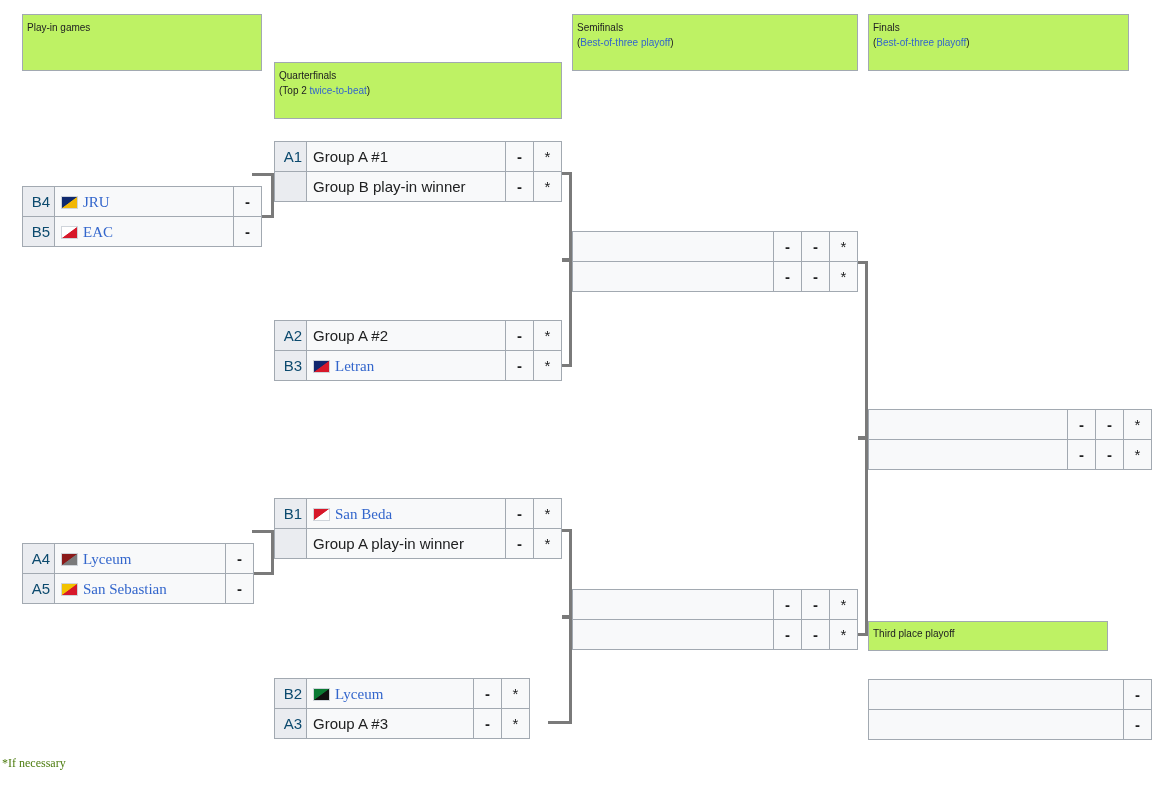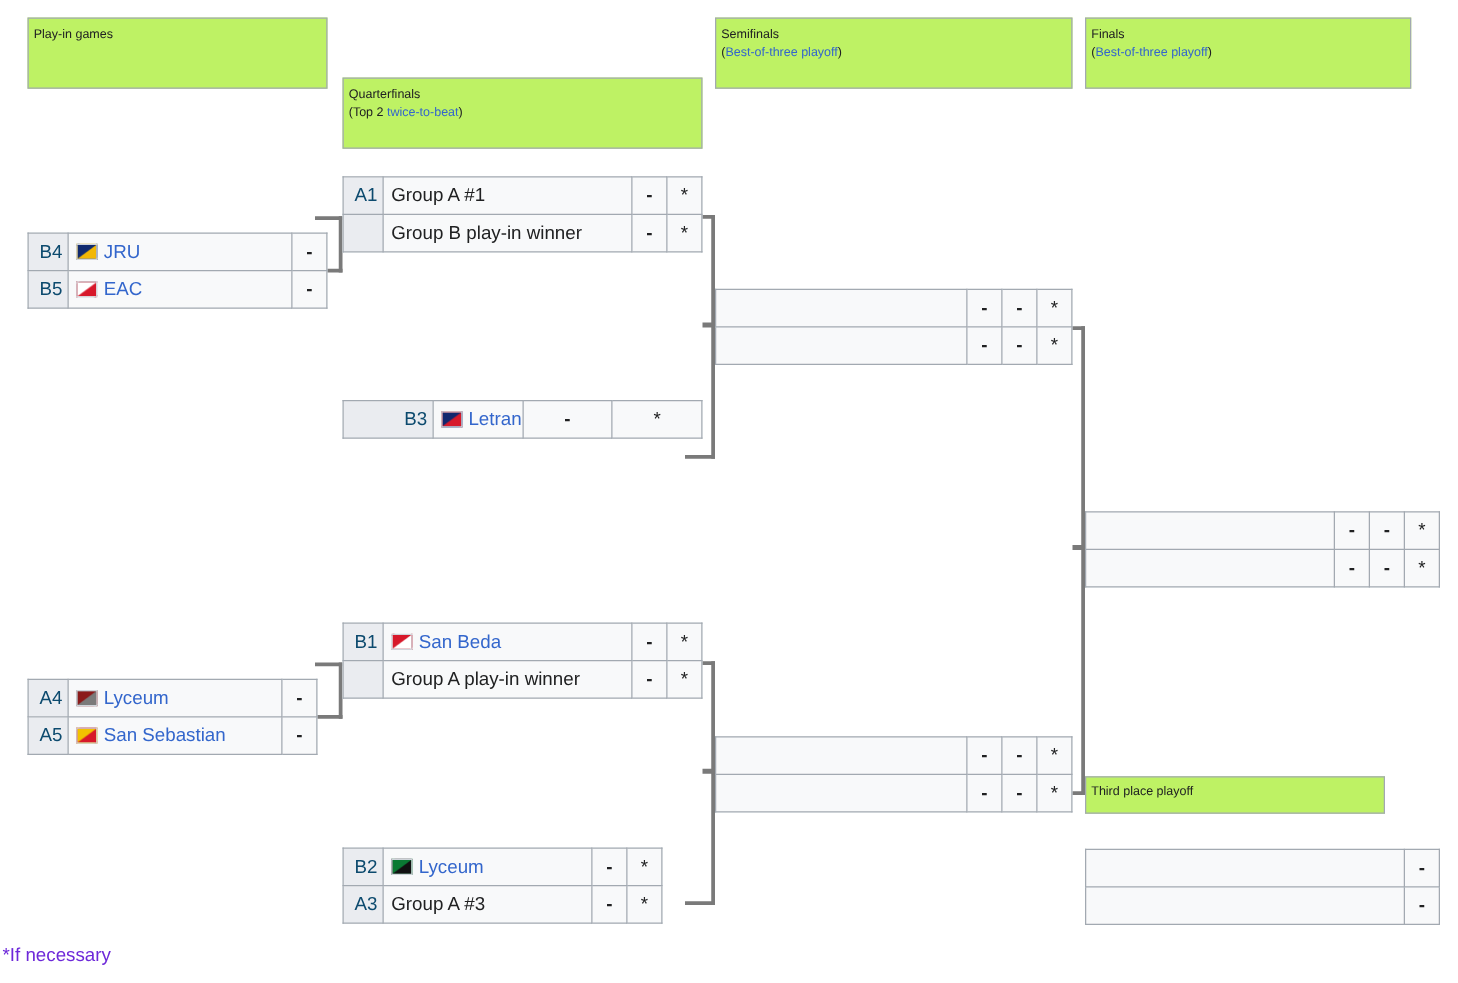--- a/index.html
+++ b/index.html
@@ -59,21 +59,21 @@
   }
   .seed {
     background: #eaecf0 !important;
     text-align: right;
     padding: 0 4px !important;
     color: #0c4a6e;
   }
   .team {
     text-align: left;
   }
-  .team-link { color: #3366cc; }
+  .team-link { color: #3366cc; font-family: Liberation Serif, serif; }
   .score {
     text-align: center;
     padding: 0 4px !important;
     font-weight: bold;
     color: #202122;
   }
   .star {
     text-align: center;
     padding: 0 4px !important;
     font-size: 13px;
@@ -103,22 +103,23 @@
     border-width: 3px 3px 3px 0;
     border-left: none;
   }
   .conn-stub {
     background: #7a7a7a;
   }
 
   
   .footnote {
     position: absolute;
-    font-size: 15px;
-    color: #6d28d9;
+    font-size: 12px;
+    color: #4d7c0f;
+    font-family: Liberation Serif, serif;
   }
 </style>
 </head>
 <body>
 
 <div class="bracket-root">
 
   <div class="round-header" style="left:22px; top:14px; width:240px; height:57px;">
     <span>Play-in games</span>
   </div>
@@ -201,20 +202,26 @@
       <td class="seed"></td>
       <td class="team"><span>Group B play-in winner</span></td>
       <td class="score">-</td>
       <td class="star">*</td>
     </tr>
   </tbody>
     </table>
 
   <table class="match" style="left:274px; top:320px; width:288px;">
     <tbody>
+        <tr>
+      <td class="seed" style="width:32px;">A2</td>
+      <td class="team"><span>Group A #2</span></td>
+      <td class="score" style="width:28px;">-</td>
+      <td class="star" style="width:28px;">*</td>
+    </tr>
     <tr>
       <td class="seed">B3</td>
       <td class="team">
         <span class="flag" style="background:linear-gradient(to bottom right,#11266e 0%,#11266e 48%,#d7182a 52%,#d7182a 100%);"></span><span class="team-link">Letran</span>
       </td>
       <td class="score">-</td>
       <td class="star">*</td>
     </tr>
   </tbody>
     </table>

